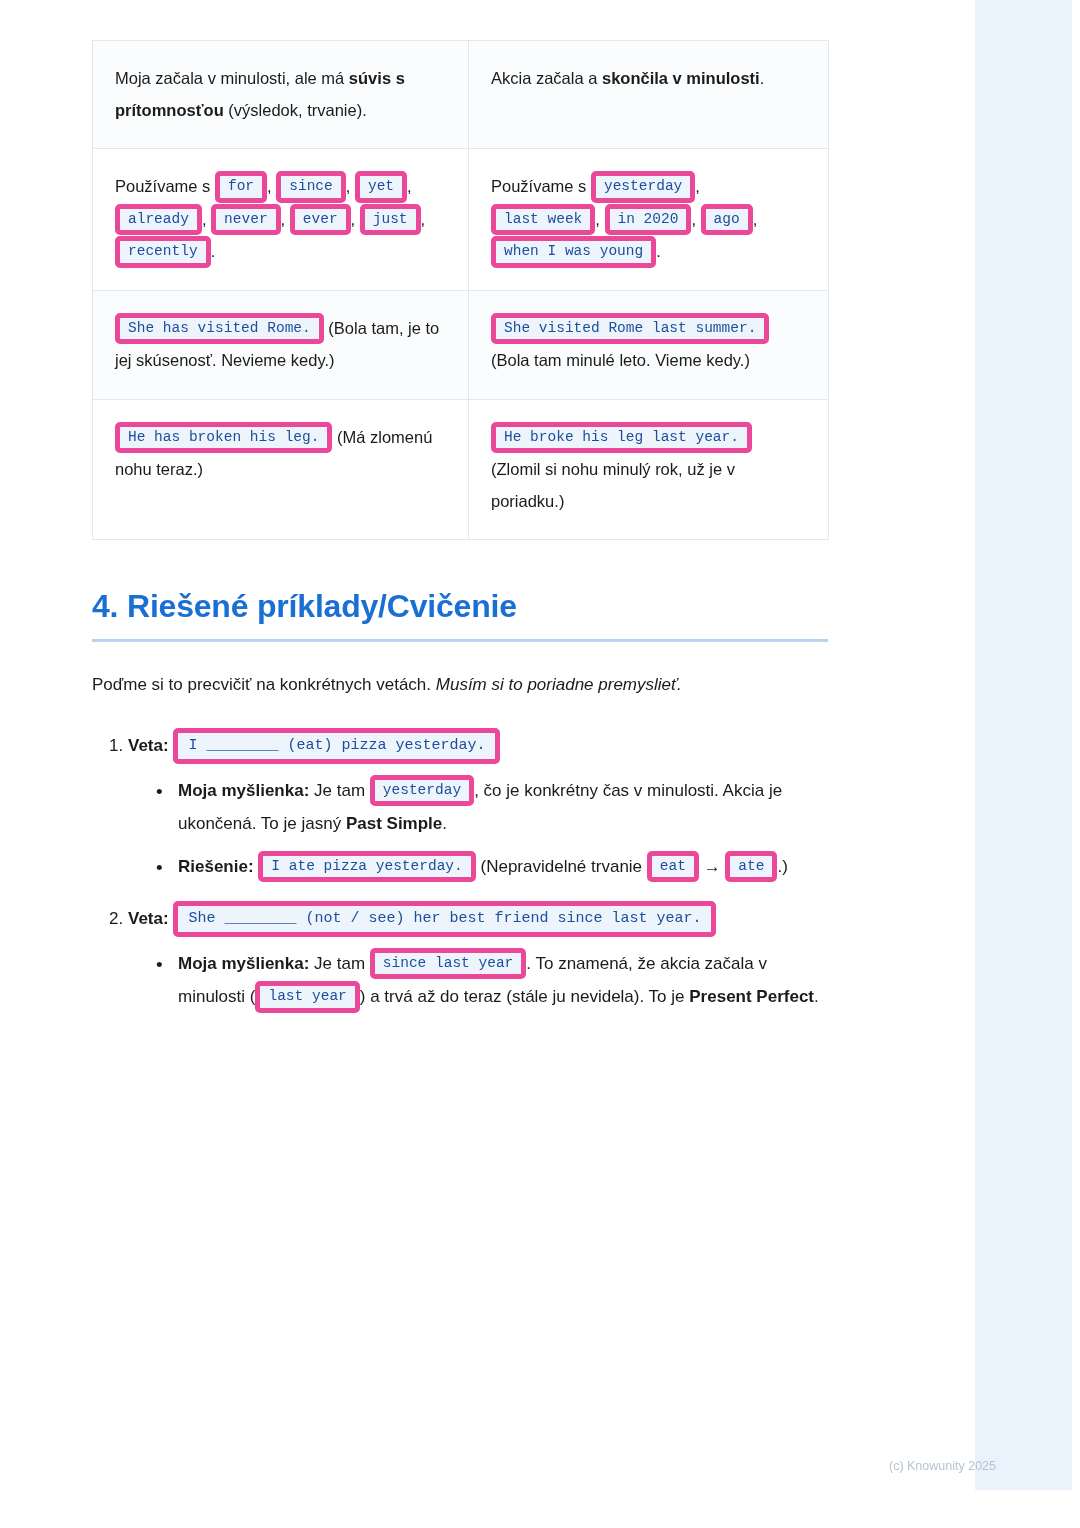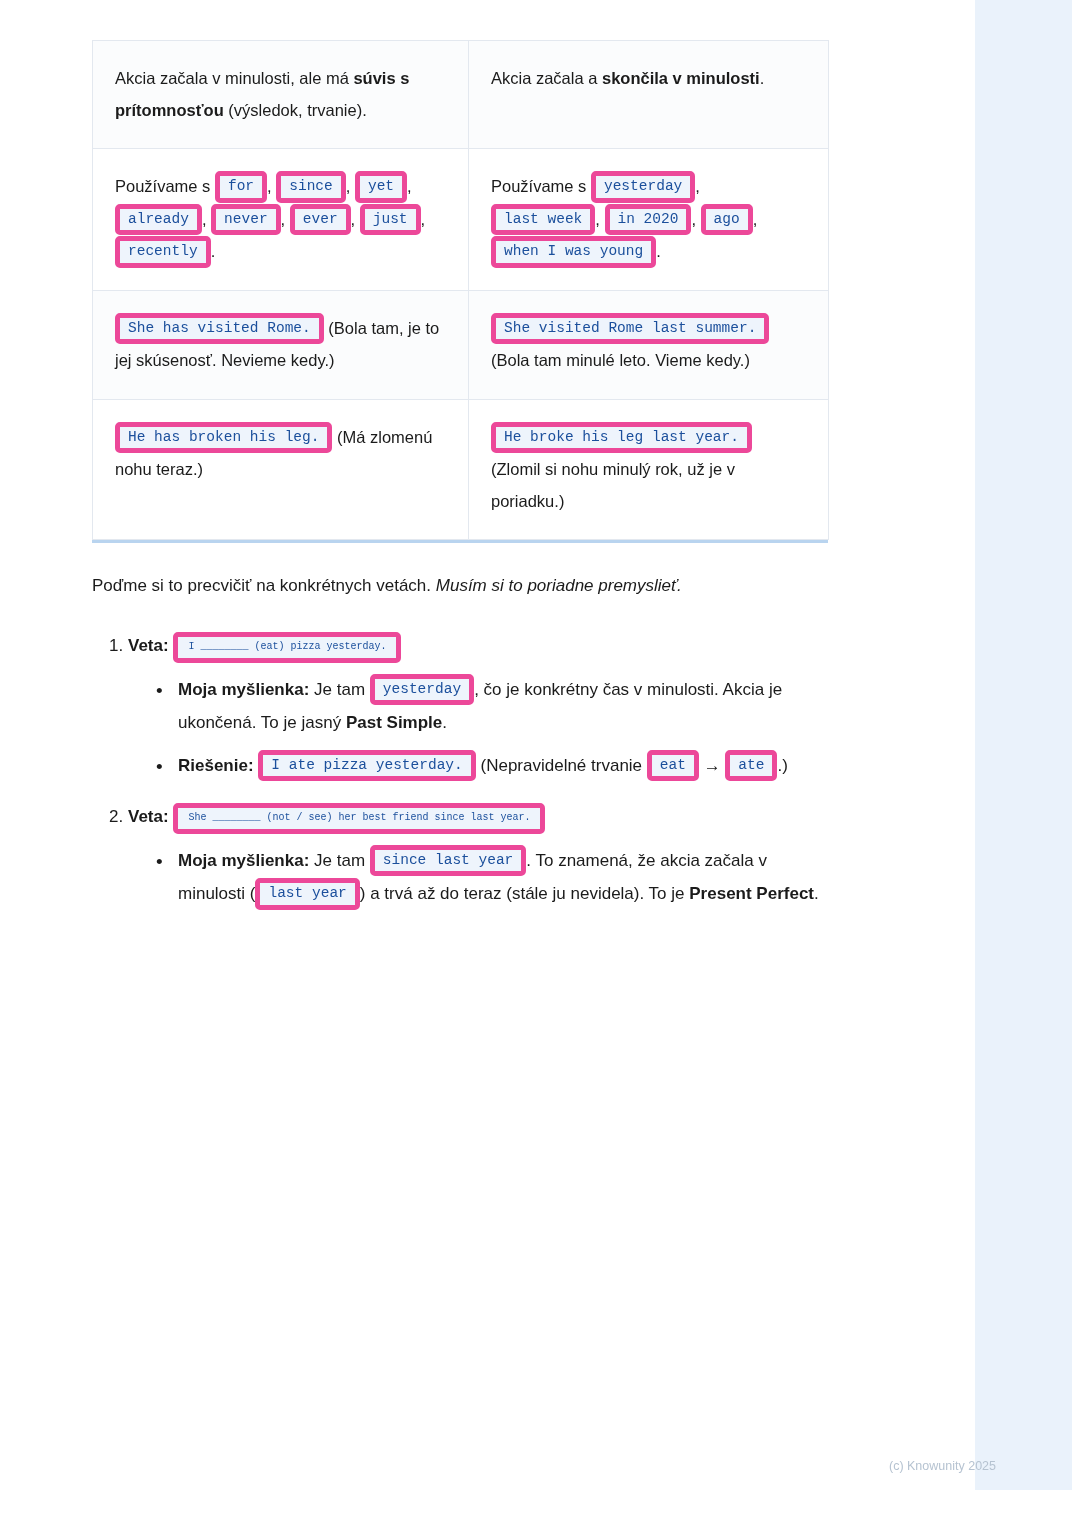--- a/index.html
+++ b/index.html
@@ -68,21 +68,21 @@
     background: #eef4fc;
     border: 5px solid #ec4899;
     border-radius: 5px;
     padding: 3px 8px 4px 8px;
     white-space: nowrap;
     line-height: 1;
     display: inline-block;
     vertical-align: 2px;
   }
   code.chip.big {
-    font-size: 10px;
+    font-size: 15px;
     padding: 5px 10px 6px 10px;
   }
 
   
   h2.section-title {
     color: #1a6fd4;
     font-size: 32px;
     font-weight: bold;
     margin: 48px 0 0 0;
     padding: 0 0 14px 0;
@@ -153,38 +153,39 @@
 
   <div class="right-strip">
     <div class="right-strip-inner"></div>
   </div>
 
   <div class="content">
 
     <table class="compare">
       <tbody id="compare-body">
           <tr>
-            <td class="left"><span>Akcia začala v minulosti, ale má </span><b>súvis s prítomnosťou</b><span> (výsledok, trvanie).</span></td>
+            <td class="left"><span>Moja začala v minulosti, ale má </span><b>súvis s prítomnosťou</b><span> (výsledok, trvanie).</span></td>
             <td class="right"><span>Akcia začala a </span><b>skončila v minulosti</b><span>.</span></td>
           </tr>
           <tr>
             <td class="left"><span>Používame s </span><code class="chip">for</code><span>, </span><code class="chip">since</code><span>, </span><code class="chip">yet</code><span>, </span><code class="chip">already</code><span>, </span><code class="chip">never</code><span>, </span><code class="chip">ever</code><span>, </span><code class="chip">just</code><span>, </span><code class="chip">recently</code><span>.</span></td>
             <td class="right"><span>Používame s </span><code class="chip">yesterday</code><span>, </span><code class="chip">last week</code><span>, </span><code class="chip">in 2020</code><span>, </span><code class="chip">ago</code><span>, </span><code class="chip">when I was young</code><span>.</span></td>
           </tr>
           <tr>
             <td class="left"><code class="chip">She has visited Rome.</code><span> (Bola tam, je to jej skúsenosť. Nevieme kedy.)</span></td>
             <td class="right"><code class="chip">She visited Rome last summer.</code><span> (Bola tam minulé leto. Vieme kedy.)</span></td>
           </tr>
           <tr>
             <td class="left"><code class="chip">He has broken his leg.</code><span> (Má zlomenú nohu teraz.)</span></td>
             <td class="right"><code class="chip">He broke his leg last year.</code><br><span>(Zlomil si nohu minulý rok, už je v poriadku.)</span></td>
           </tr>
         </tbody>
     </table>
 
+    <h2 class="section-title">4. Riešené príklady/Cvičenie</h2>
     <div class="section-rule"></div>
 
     <p class="intro">
       <span>Poďme si to precvičiť na konkrétnych vetách. </span><i>Musím si to poriadne premyslieť.</i>
     </p>
 
     <ol class="tasks" id="tasks-list">
         <li><b class="lbl">Veta:</b> <code class="chip big">I ________ (eat) pizza yesterday.</code><ul class="subs">
             <li><b class="lbl">Moja myšlienka:</b><span> Je tam </span><code class="chip">yesterday</code><span>, čo je konkrétny čas v minulosti. Akcia je ukončená. To je jasný </span><b>Past Simple</b><span>.</span></li>
             <li><b class="lbl">Riešenie:</b><span> </span><code class="chip">I ate pizza yesterday.</code><span> (Nepravidelné trvanie </span><code class="chip">eat</code><span> → </span><code class="chip">ate</code><span>.)</span></li>

